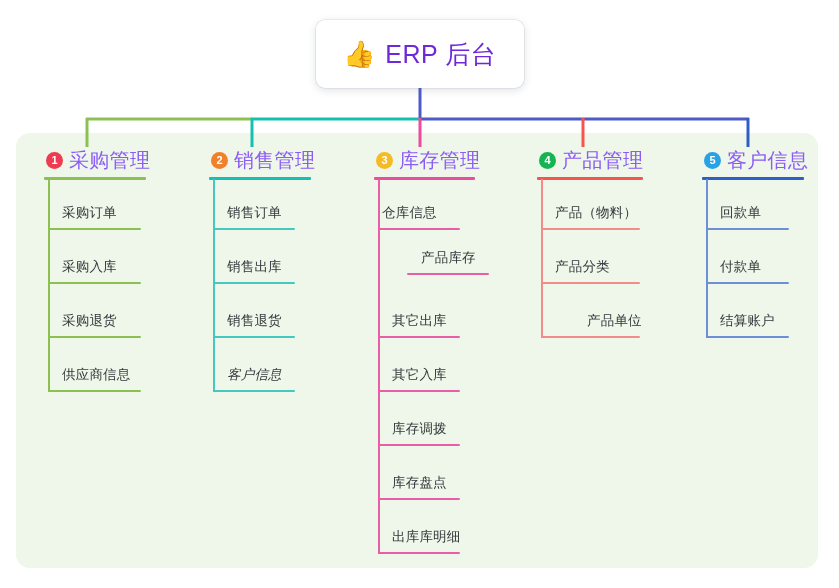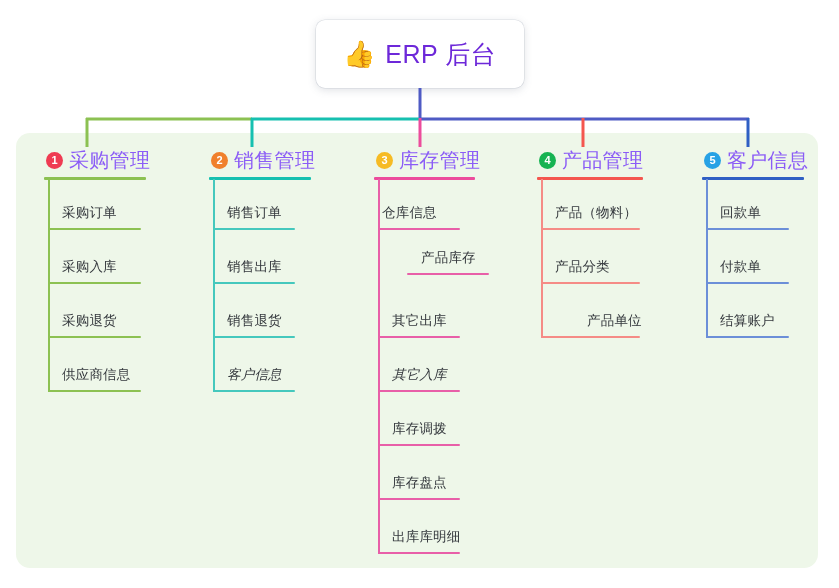--- a/index.html
+++ b/index.html
@@ -171,21 +171,21 @@
         </div>
         <div class="item" style="left: 4px; top: 76px; width: 82px; height: 51px; margin-left: 29px;">
           <span class="item-label" style="bottom: 8px; left: 14px;">产品库存</span>
           <div class="item-rule" style="background: rgb(232, 95, 168); width: 82px; bottom: 0px;"></div>
         </div>
         <div class="item" style="left: 4px; top: 139px; width: 82px; height: 51px;">
           <span class="item-label" style="bottom: 8px; left: 14px;">其它出库</span>
           <div class="item-rule" style="background: rgb(232, 95, 168); width: 82px; bottom: 0px;"></div>
         </div>
         <div class="item" style="left: 4px; top: 193px; width: 82px; height: 51px;">
-          <span class="item-label" style="bottom: 8px; left: 14px; font-style: italic;">其它入库</span>
+          <span class="item-label" style="bottom: 8px; left: 14px;">其它入库</span>
           <div class="item-rule" style="background: rgb(232, 95, 168); width: 82px; bottom: 0px;"></div>
         </div>
         <div class="item" style="left: 4px; top: 247px; width: 82px; height: 51px;">
           <span class="item-label" style="bottom: 8px; left: 14px;">库存调拨</span>
           <div class="item-rule" style="background: rgb(232, 95, 168); width: 82px; bottom: 0px;"></div>
         </div>
         <div class="item" style="left: 4px; top: 301px; width: 82px; height: 51px;">
           <span class="item-label" style="bottom: 8px; left: 14px;">库存盘点</span>
           <div class="item-rule" style="background: rgb(232, 95, 168); width: 82px; bottom: 0px;"></div>
         </div>

